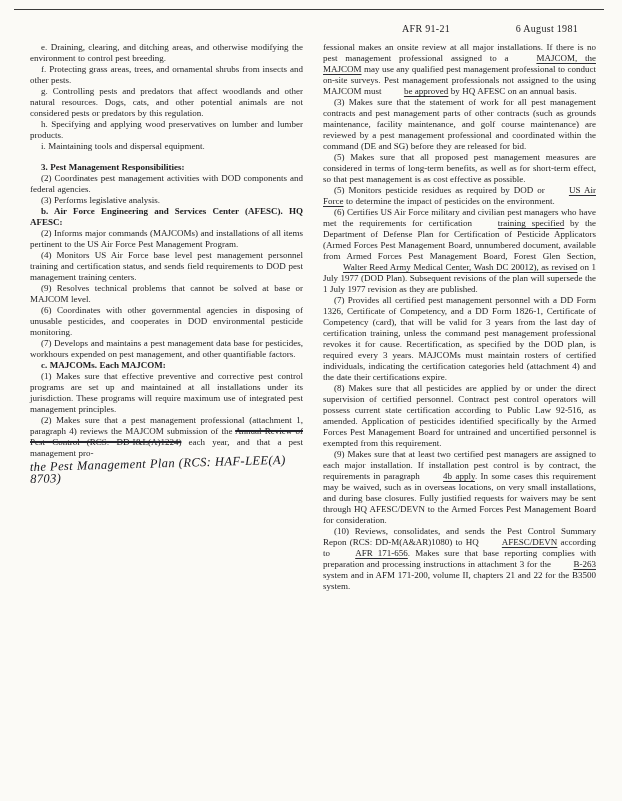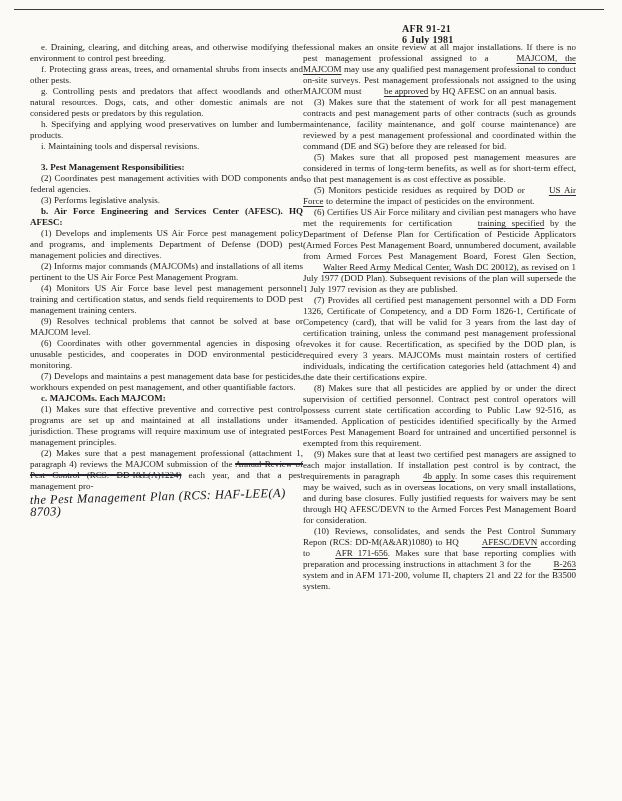--- a/index.html
+++ b/index.html
@@ -14,27 +14,26 @@
     color: #1d1d20;
   }
   .scan-topline {
     position: absolute; top: 9px; left: 14px;
     width: 590px; height: 1px;
     background: #3a3a3a;
   }
   .doc-header {
     position: absolute; top: 23px; left: 402px; width: 176px;
     display: flex; justify-content: space-between;
-    font-weight: bold; font-size: 10px; letter-spacing: 0.3px;
+    font-weight: normal; font-size: 10px; letter-spacing: 0.3px;
     white-space: nowrap;
-    flex-direction: column;
   }
   .columns {
     position: absolute; top: 42px; left: 30px; width: 566px;
-    display: flex; 
+    display: flex; gap: 20px;
   }
   .col {
     width: 273px;
     font-size: 9px; line-height: 11px;
     text-align: justify;
     word-spacing: 0.2px;
   }
   .para { text-indent: 11px; }
   .para.noindent { text-indent: 0; }
   .para.gap { margin-top: 10px; }
@@ -50,34 +49,33 @@
     transform-origin: left center;
   }
 </style>
 </head>
 <body>
 
 <div class="page">
   <div class="scan-topline"></div>
   <div class="doc-header">
     <span>AFR 91-21</span>
-    <span>6 July 1981</span>
+    <span>6 August 1981</span>
   </div>
   <div class="columns">
     <div class="col">
         <div class="para"><span>e. Draining, clearing, and ditching areas, and otherwise modifying the environment to control pest breeding.</span></div>
         <div class="para"><span>f. Protecting grass areas, trees, and ornamental shrubs from insects and other pests.</span></div>
-        <div class="para"><span>g. Controlling pests and predators that affect woodlands and other natural resources. Dogs, cats, and other domestic animals are not considered pests or predators by this regulation.</span></div>
+        <div class="para"><span>g. Controlling pests and predators that affect woodlands and other natural resources. Dogs, cats, and other potential animals are not considered pests or predators by this regulation.</span></div>
         <div class="para"><span>h. Specifying and applying wood preservatives on lumber and lumber products.</span></div>
-        <div class="para"><span>i. Maintaining tools and dispersal revisions.</span></div>
+        <div class="para"><span>i. Maintaining tools and dispersal equipment.</span></div>
         <div class="para gap"><span class="b">3. Pest Management Responsibilities:</span></div>
         <div class="para"><span>(2) Coordinates pest management activities with DOD components and federal agencies.</span></div>
         <div class="para"><span>(3) Performs legislative analysis.</span></div>
         <div class="para"><span class="b">b. Air Force Engineering and Services Center (AFESC). HQ AFESC:</span></div>
-        <div class="para"><span>(1) Develops and implements US Air Force pest management policy and programs, and implements Department of Defense (DOD) pest management policies and directives.</span></div>
         <div class="para"><span>(2) Informs major commands (MAJCOMs) and installations of all items pertinent to the US Air Force Pest Management Program.</span></div>
         <div class="para"><span>(4) Monitors US Air Force base level pest management personnel training and certification status, and sends field requirements to DOD pest management training centers.</span></div>
         <div class="para"><span>(9) Resolves technical problems that cannot be solved at base or MAJCOM level.</span></div>
         <div class="para"><span>(6) Coordinates with other governmental agencies in disposing of unusable pesticides, and cooperates in DOD environmental pesticide monitoring.</span></div>
         <div class="para"><span>(7) Develops and maintains a pest management data base for pesticides, workhours expended on pest management, and other quantifiable factors.</span></div>
         <div class="para"><span class="b">c. MAJCOMs. Each MAJCOM:</span></div>
         <div class="para"><span>(1) Makes sure that effective preventive and corrective pest control programs are set up and maintained at all installations under its jurisdiction. These programs will require maximum use of integrated pest management principles.</span></div>
         <div class="para"><span>(2) Makes sure that a pest management professional (attachment 1, paragraph 4) reviews the MAJCOM submission of the </span><span class="st">Annual Review of Pest Control (RCS: DD-I&amp;L(A)1224)</span><span> each year, and that a pest management pro-</span></div>
         <div class="para hw-line"><span class="hw">the Pest Management Plan (RCS: HAF-LEE(A) 8703)</span></div>
       </div>

